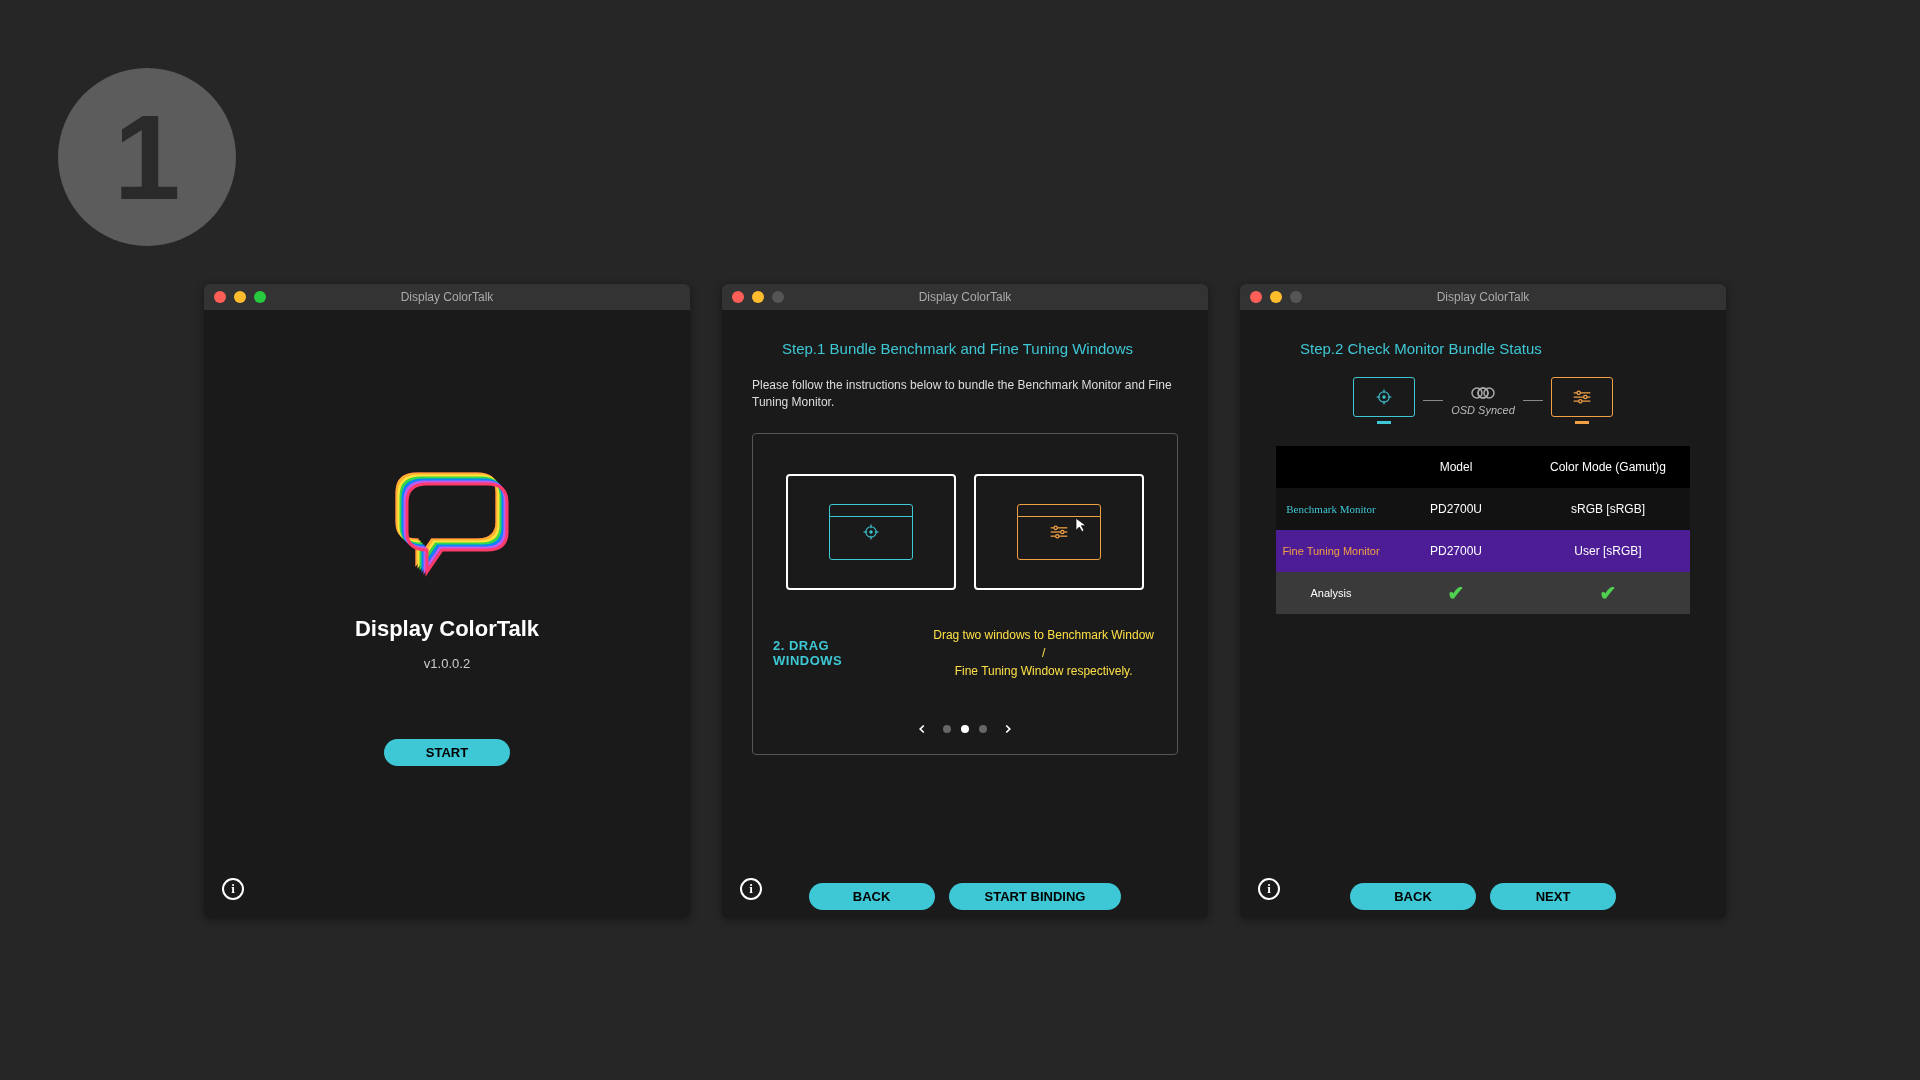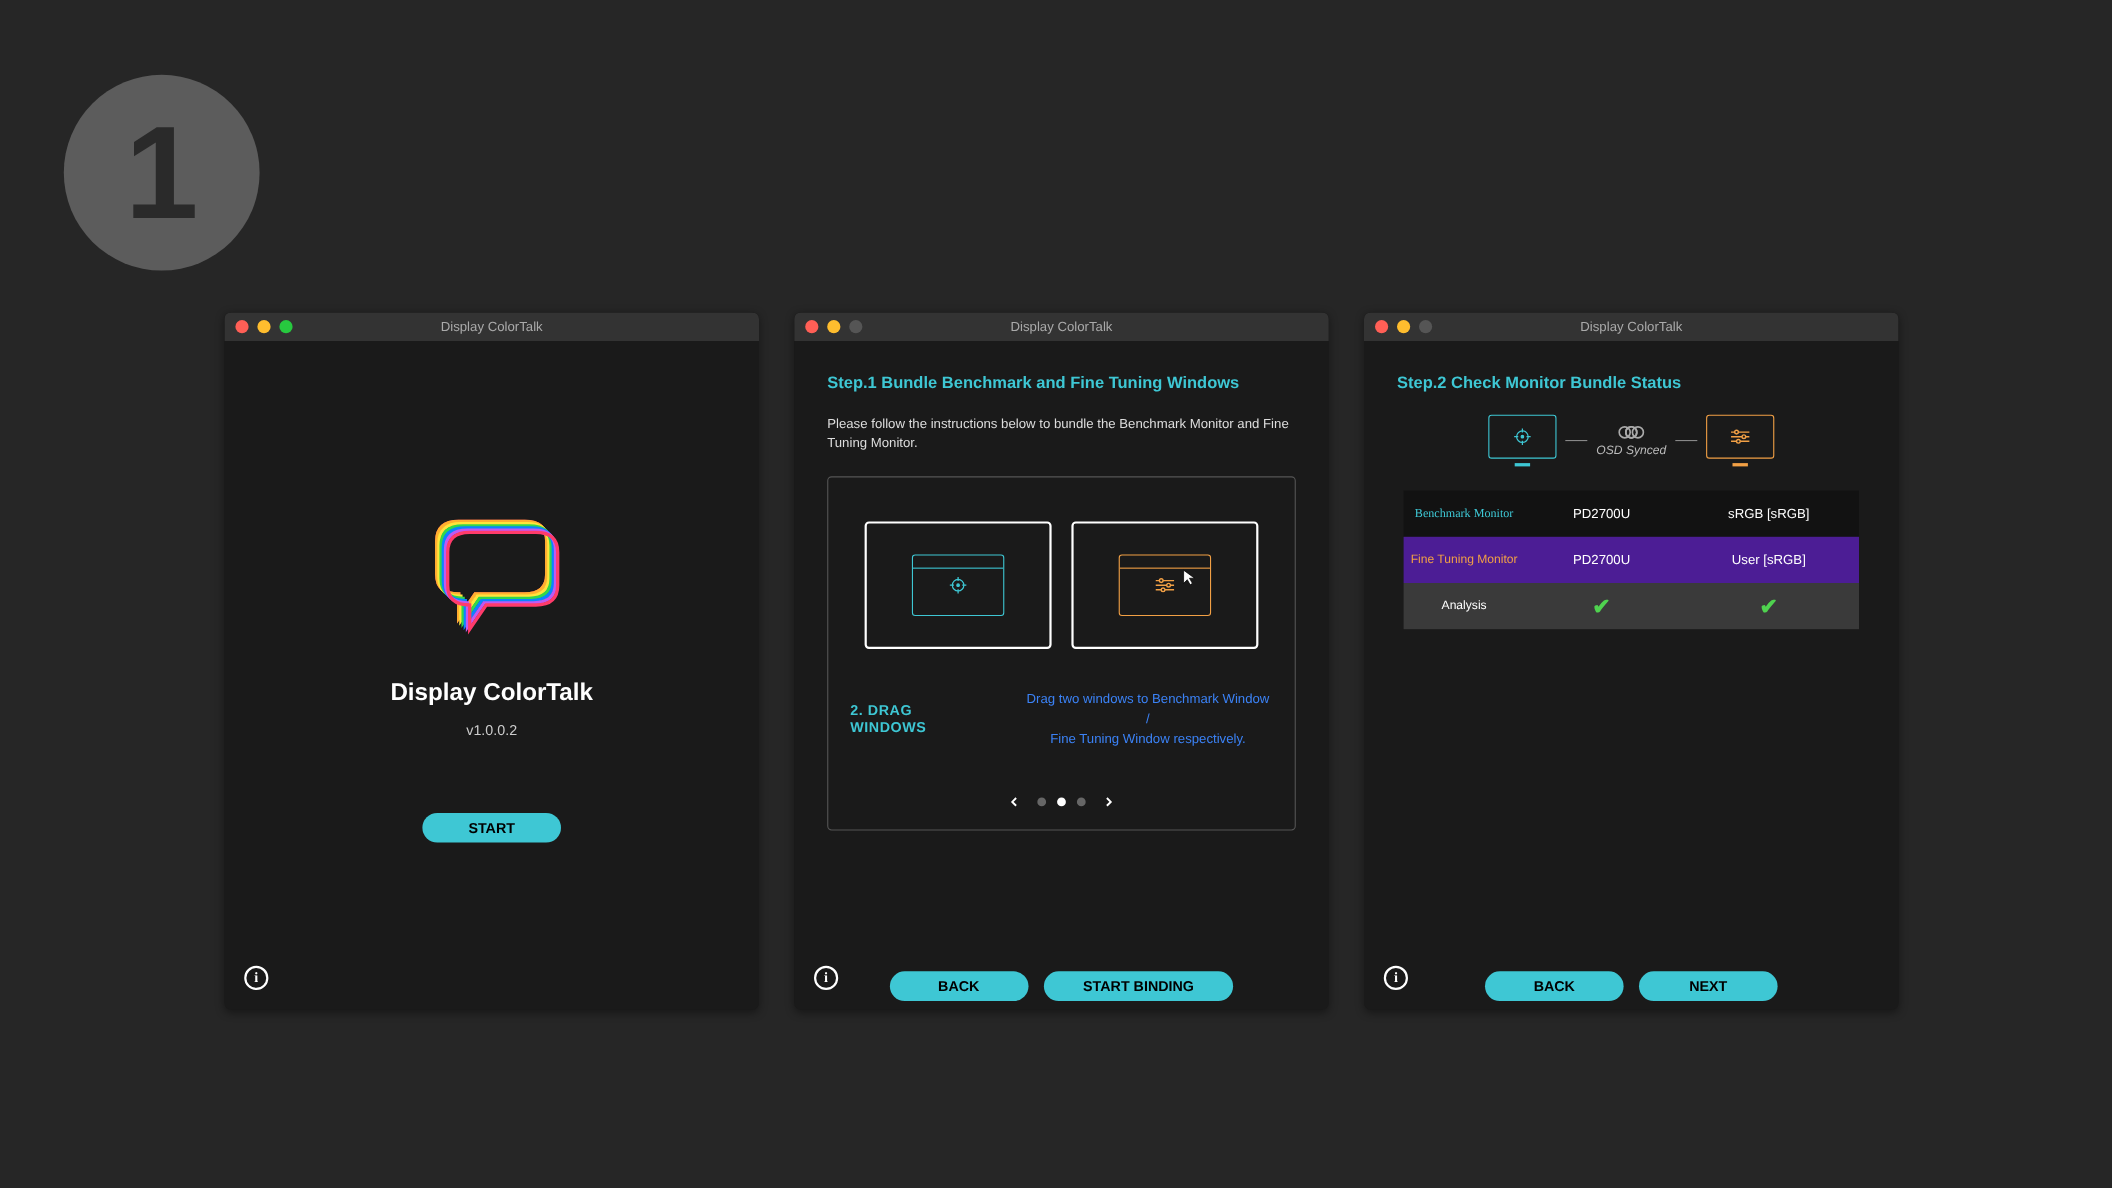--- a/index.html
+++ b/index.html
@@ -113,22 +113,23 @@
     font-weight: 700;
     color: #fff;
     cursor: pointer;
     background: transparent;
     font-family: Georgia, serif;
   }
   
   .step-title {
     color: #3ec7d4;
     font-size: 15px;
-    font-weight: 700;
+    font-weight: 400;
     margin-bottom: 20px;
+    margin-left: 30px;
   }
   .step-desc {
     color: #ddd;
     font-size: 12px;
     line-height: 1.4;
     margin-bottom: 22px;
   }
   .carousel-box {
     border: 1px solid #555;
     border-radius: 4px;
@@ -163,21 +164,21 @@
     height: 12px;
     border-bottom: 1.5px solid;
   }
   .inner-window.teal .titlebar-mini { border-color: #3ec7d4; }
   .inner-window.orange .titlebar-mini { border-color: #f2a045; }
   .cursor-svg {
     position: absolute;
     top: 12px; right: 10px;
   }
   .carousel-subtitle { color: #3ec7d4; font-size: 13px; font-weight: 700; letter-spacing: 0.5px; }
-  .carousel-text { color: #3b82f6; font-size: 12px; text-align: center; line-height: 1.5; }
+  .carousel-text { color: #fde047; font-size: 12px; text-align: center; line-height: 1.5; }
   .carousel-nav {
     display: flex;
     align-items: center;
     gap: 14px;
     margin-top: 6px;
   }
   .chev { cursor: pointer; }
   .dots { display: flex; gap: 10px; }
   .dot { width: 8px; height: 8px; border-radius: 50%; background: #666; }
   .dot.active { background: #fff; }
@@ -412,20 +413,25 @@
                 <circle cx="16" cy="8" r="2" fill="#1a1a1a"></circle>
               <line x1="2" y1="13" x2="22" y2="13"></line>
                 <circle cx="10" cy="13" r="2" fill="#1a1a1a"></circle>
             </svg>
           </div>
           <div class="stand orange"></div>
         </div>
       </div>
 
       <div class="status-table">
+        <div class="st-row header">
+          <div class="st-cell c1"></div>
+          <div class="st-cell c2">Model</div>
+          <div class="st-cell c3">Color Mode (Gamut)g</div>
+        </div>
         <div class="st-row data1">
           <div class="st-cell c1 label-teal">Benchmark Monitor</div>
           <div class="st-cell c2">PD2700U</div>
           <div class="st-cell c3">sRGB [sRGB]</div>
         </div>
         <div class="st-row data2">
           <div class="st-cell c1 label-orange">Fine Tuning Monitor</div>
           <div class="st-cell c2">PD2700U</div>
           <div class="st-cell c3">User [sRGB]</div>
         </div>

